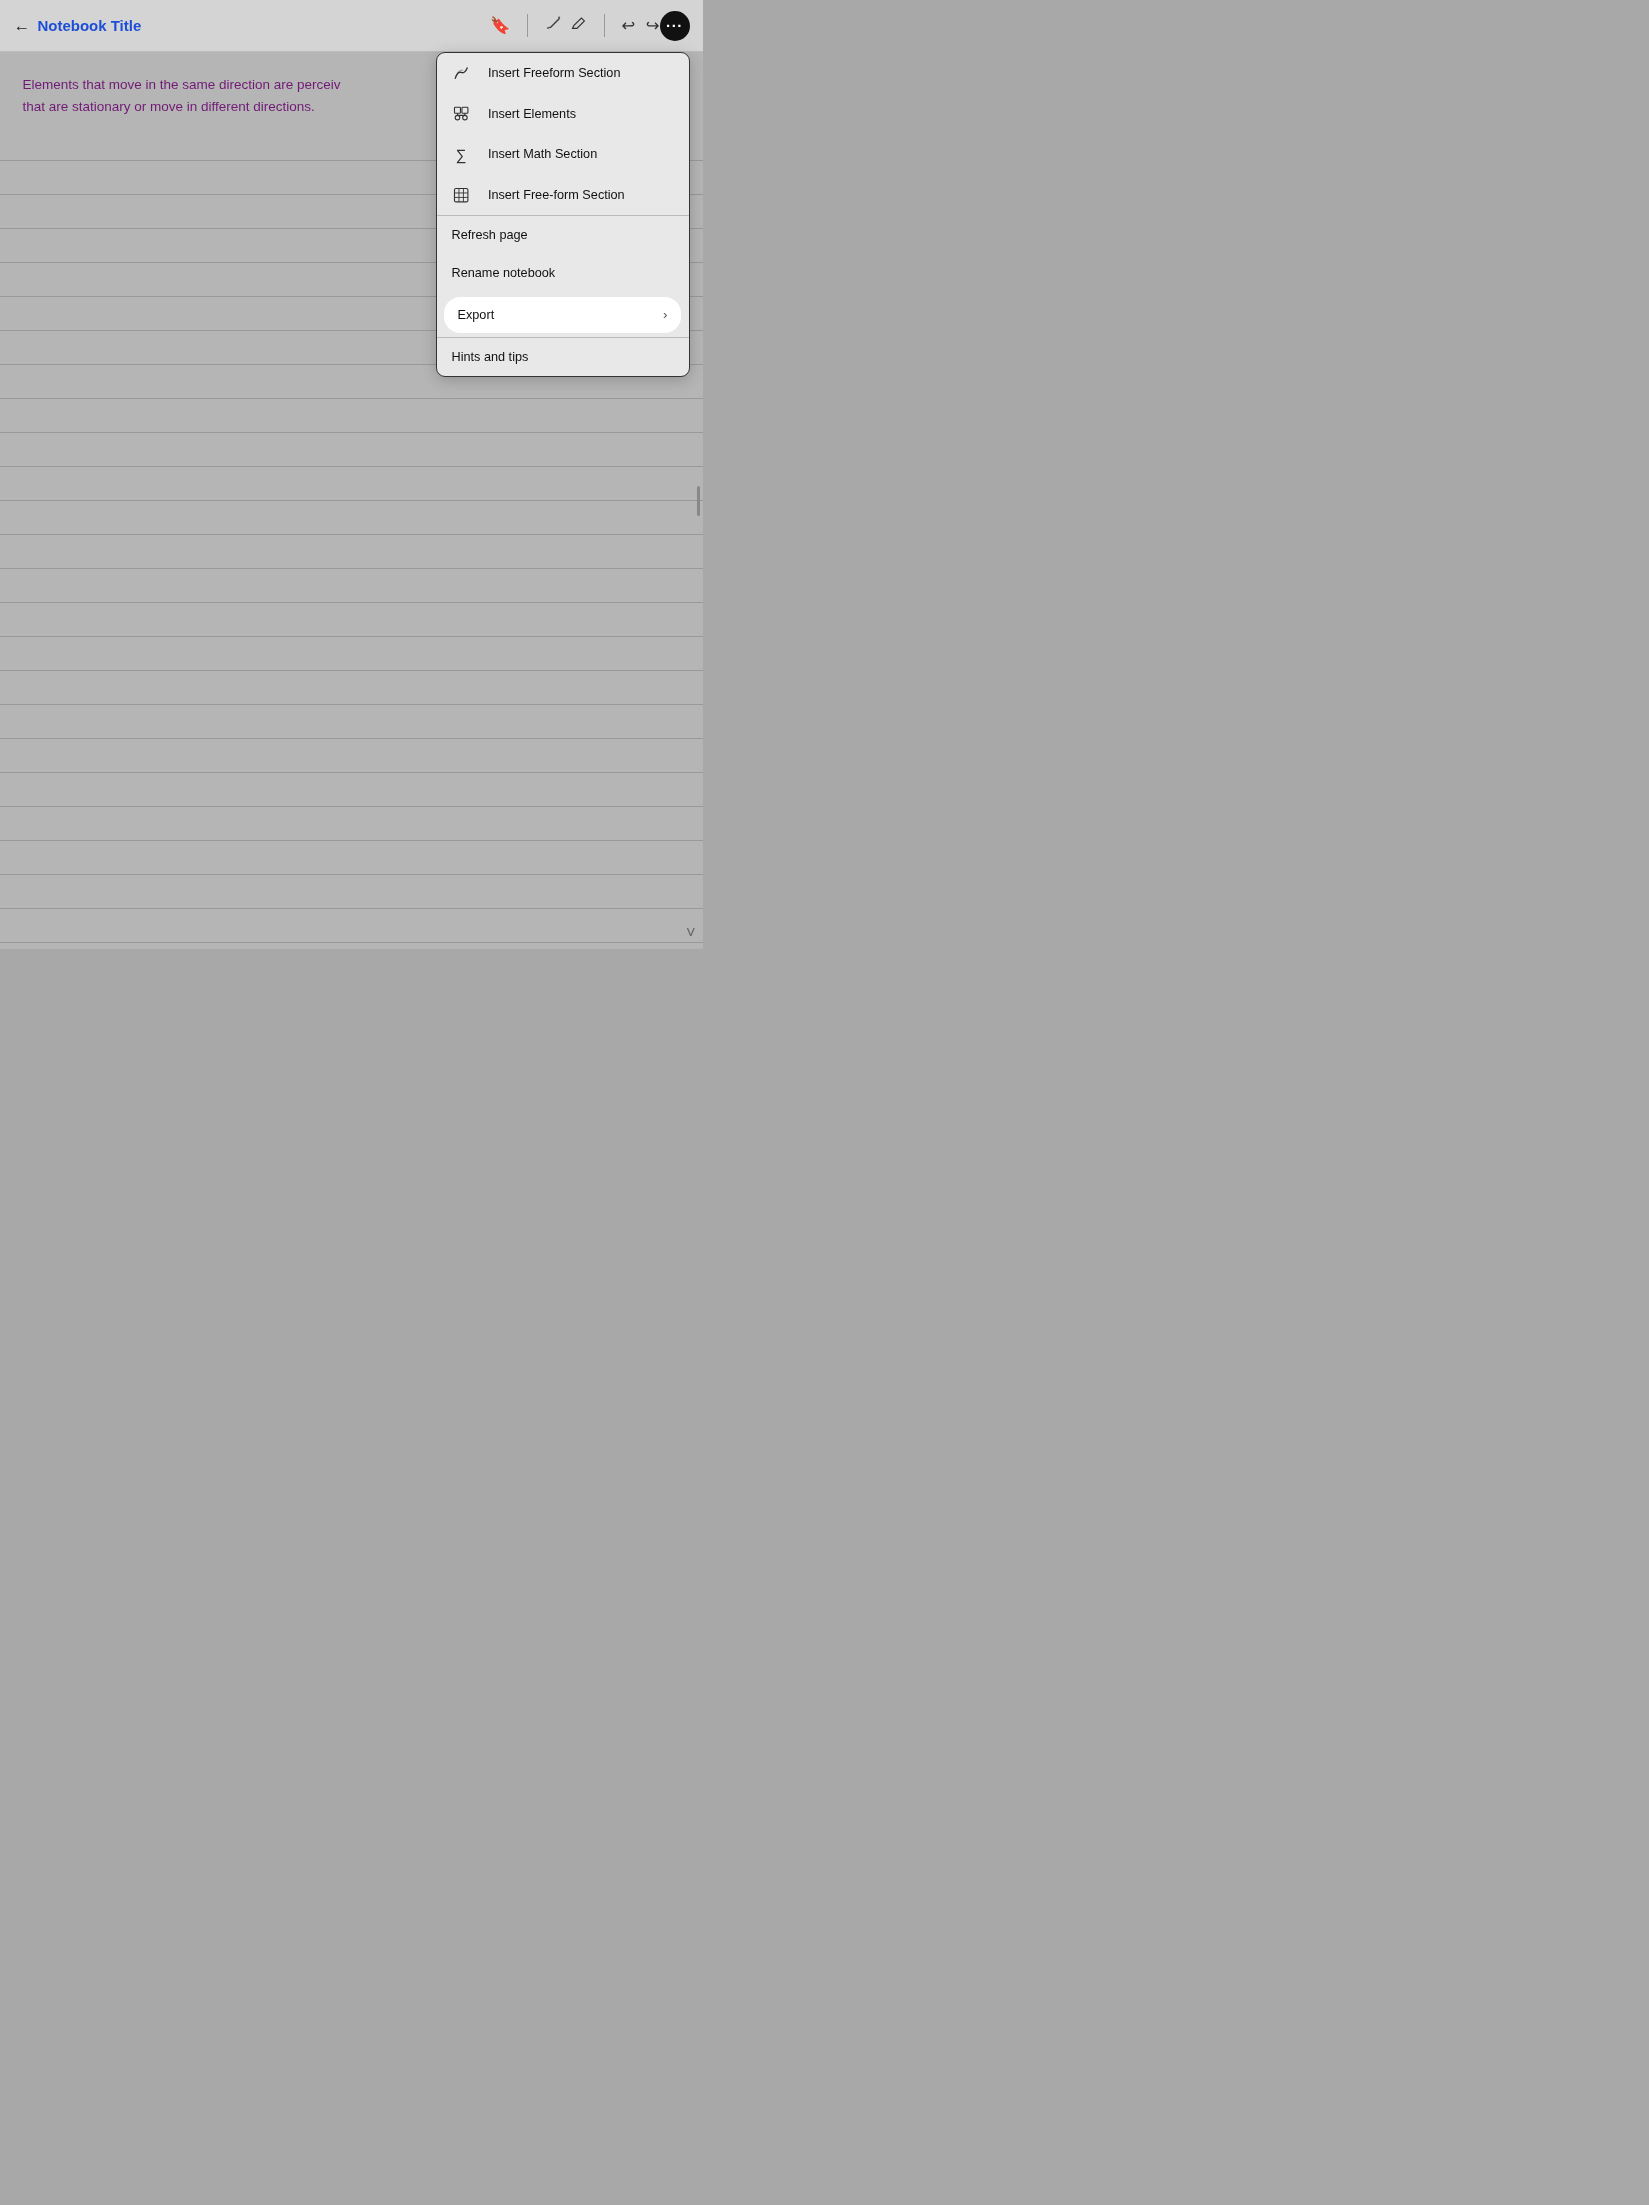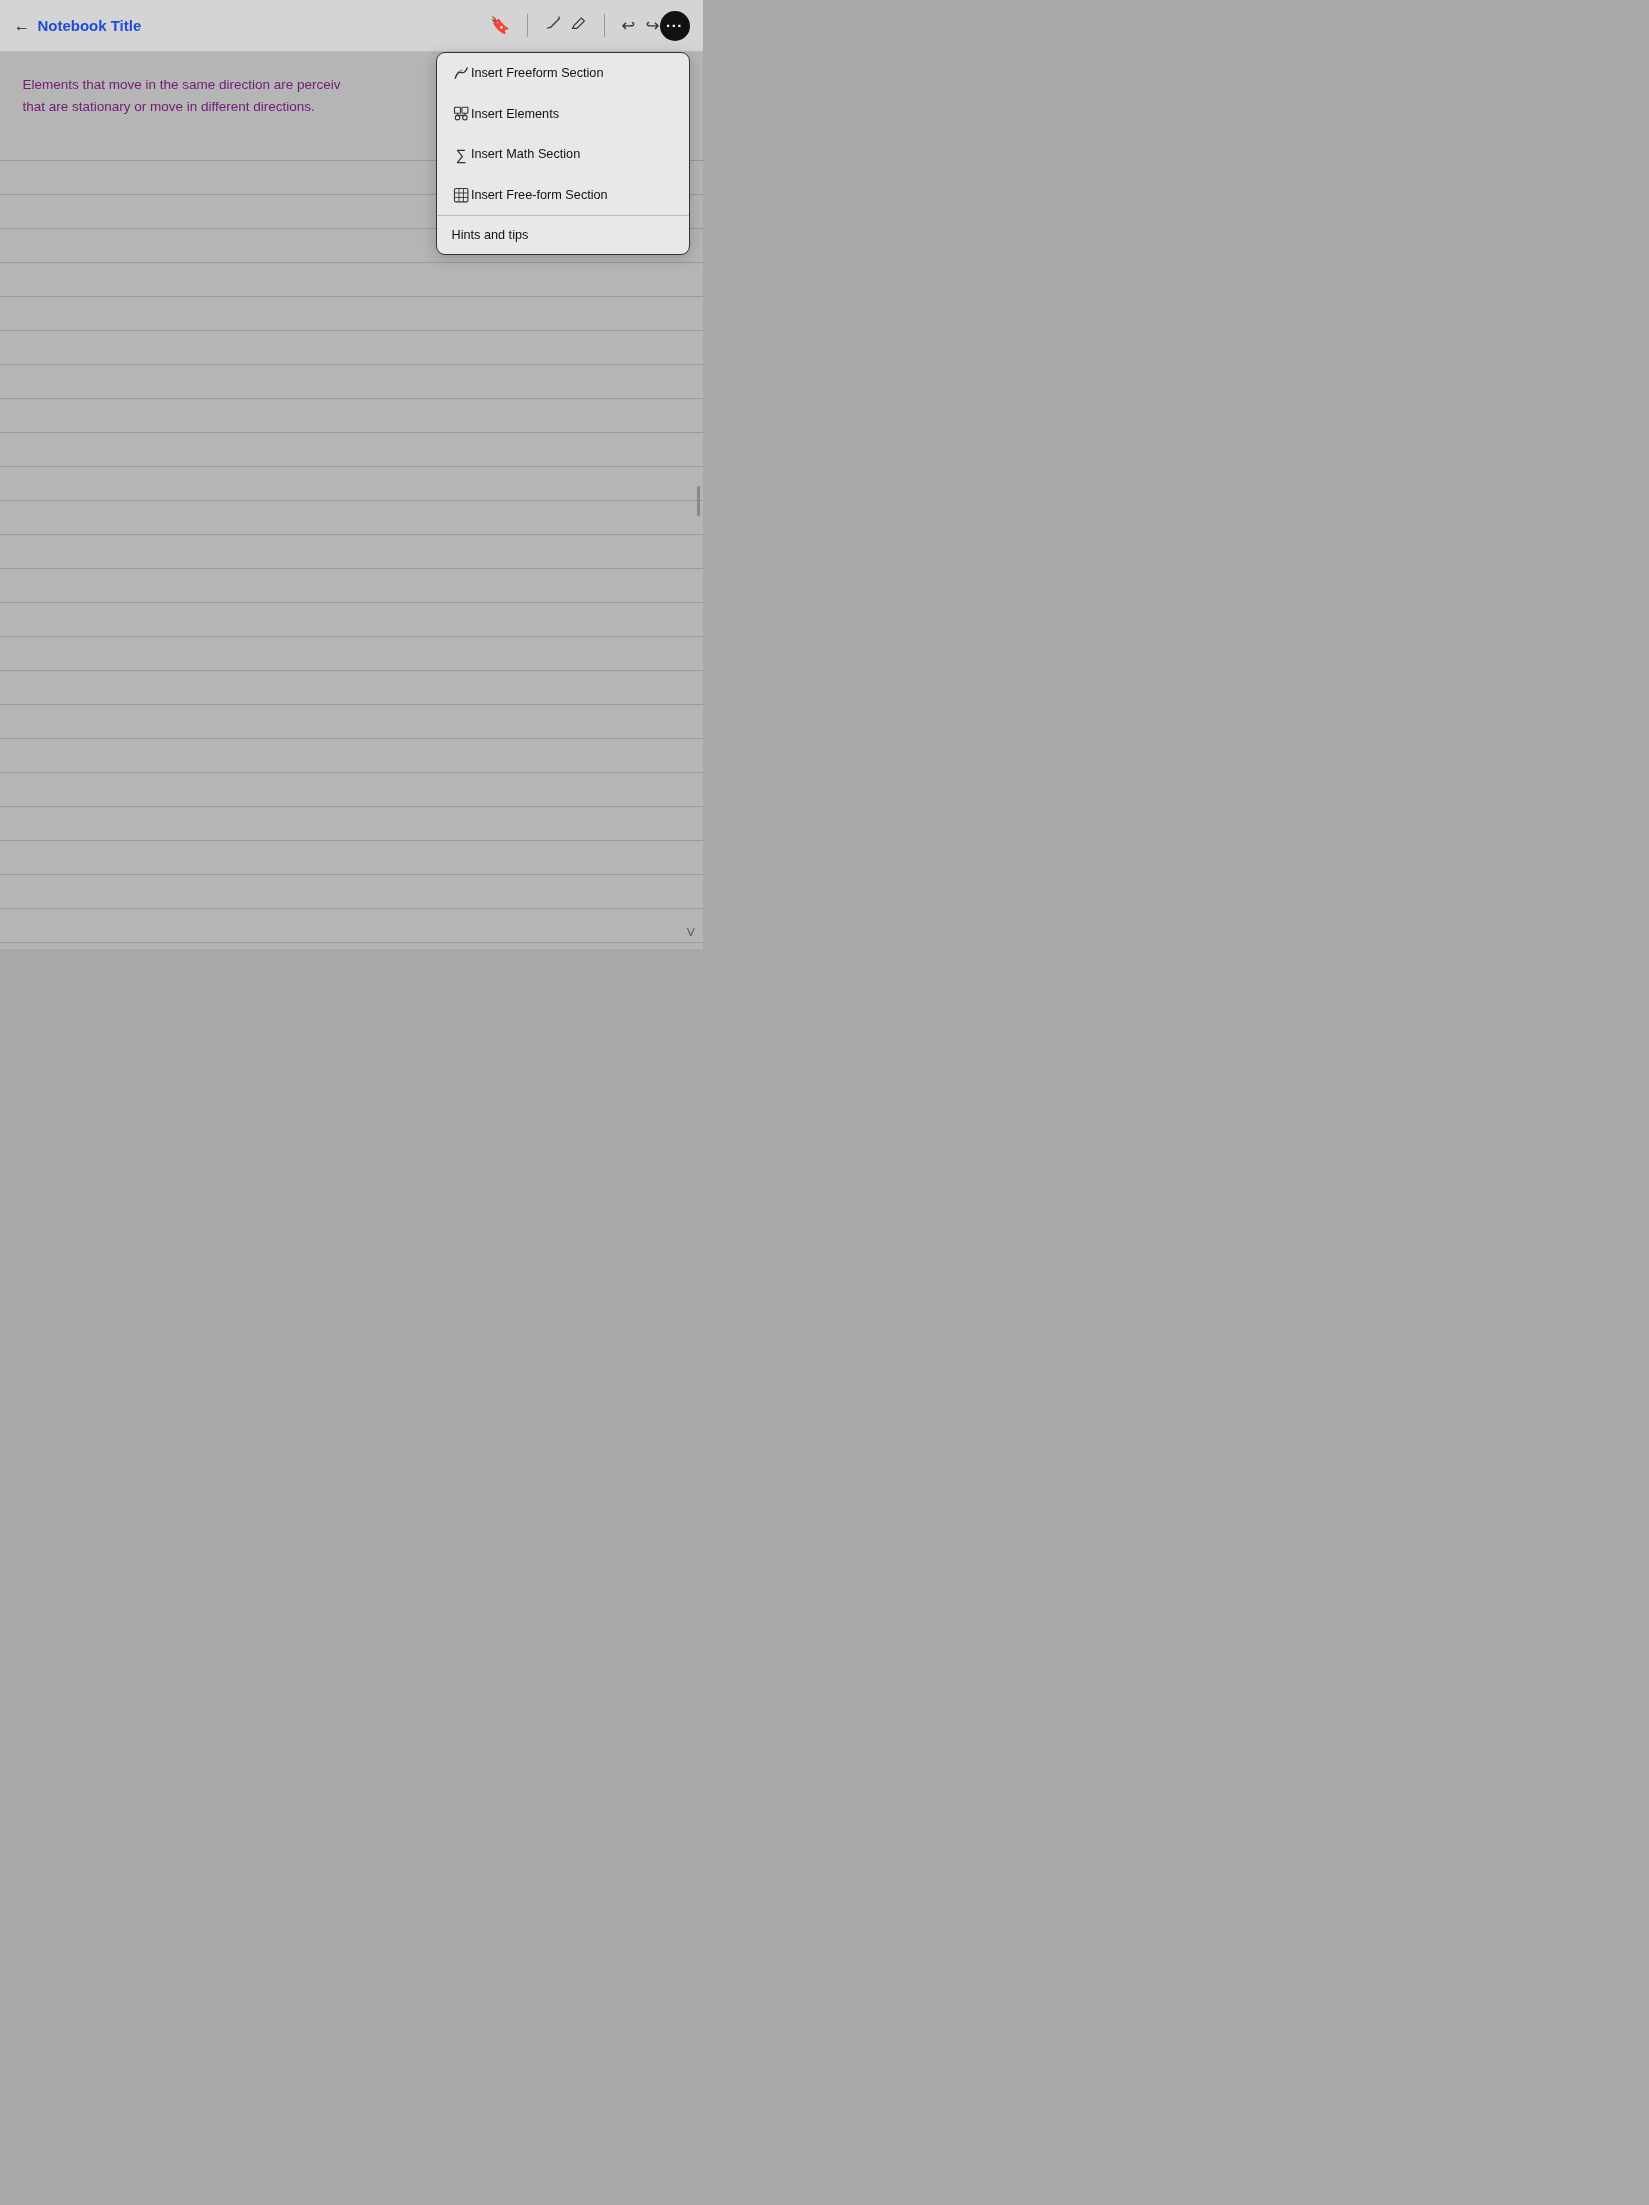--- a/index.html
+++ b/index.html
@@ -154,21 +154,21 @@
       border-bottom: none;
     }
 
     .menu-item {
       display: flex;
       align-items: center;
       padding: 12px 15px;
       cursor: pointer;
       font-size: 12.7px;
       color: #111;
-      gap: 0;
+      gap: 17px;
     }
 
     .menu-item.disabled {
       color: #999;
       cursor: default;
     }
 
     .menu-item.highlighted {
       background-color: #fff;
       border-radius: 16.4px;
@@ -333,20 +333,32 @@
           <line x1="14" y1="2" x2="14" y2="20" stroke="#333" stroke-width="1.2"></line>
           <line x1="2" y1="8" x2="20" y2="8" stroke="#333" stroke-width="1.2"></line>
           <line x1="2" y1="14" x2="20" y2="14" stroke="#333" stroke-width="1.2"></line>
         </svg>
       </span>
       <span class="menu-label">Insert Free-form Section</span>
     </div>
   </div>
 
 
+  <div class="menu-section">
+    <div class="menu-item">
+      <span class="menu-label">Refresh page</span>
+    </div>
+    <div class="menu-item">
+      <span class="menu-label">Rename notebook</span>
+    </div>
+    <div class="menu-item highlighted">
+      <span class="menu-label">Export</span>
+      <span class="chevron">›</span>
+    </div>
+  </div>
 
   <div class="menu-section menu-section-inner">
     <div class="menu-item">
       <span class="menu-label">Hints and tips</span>
     </div>
   </div>
 
 </div>
 
 

